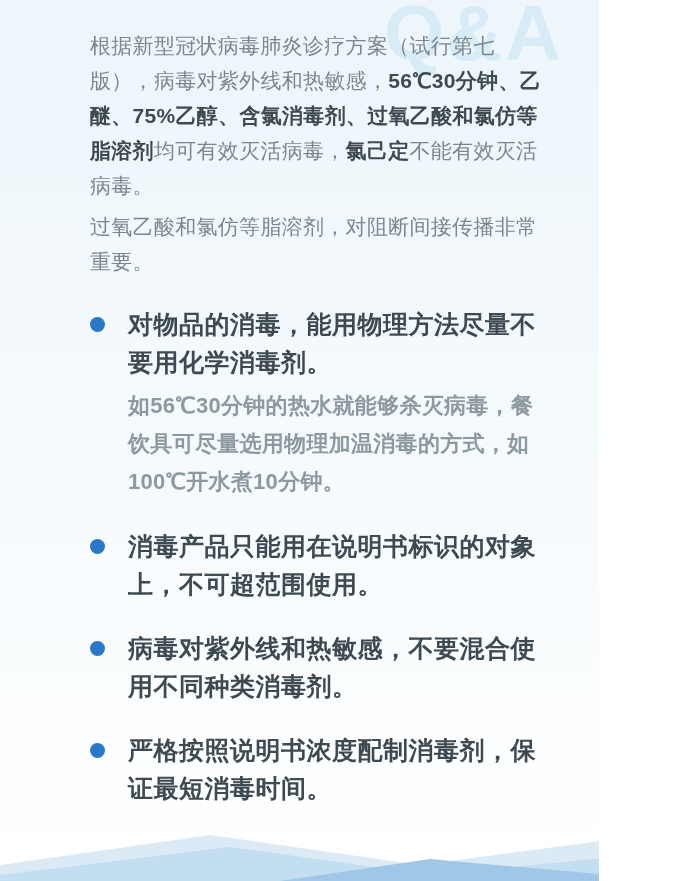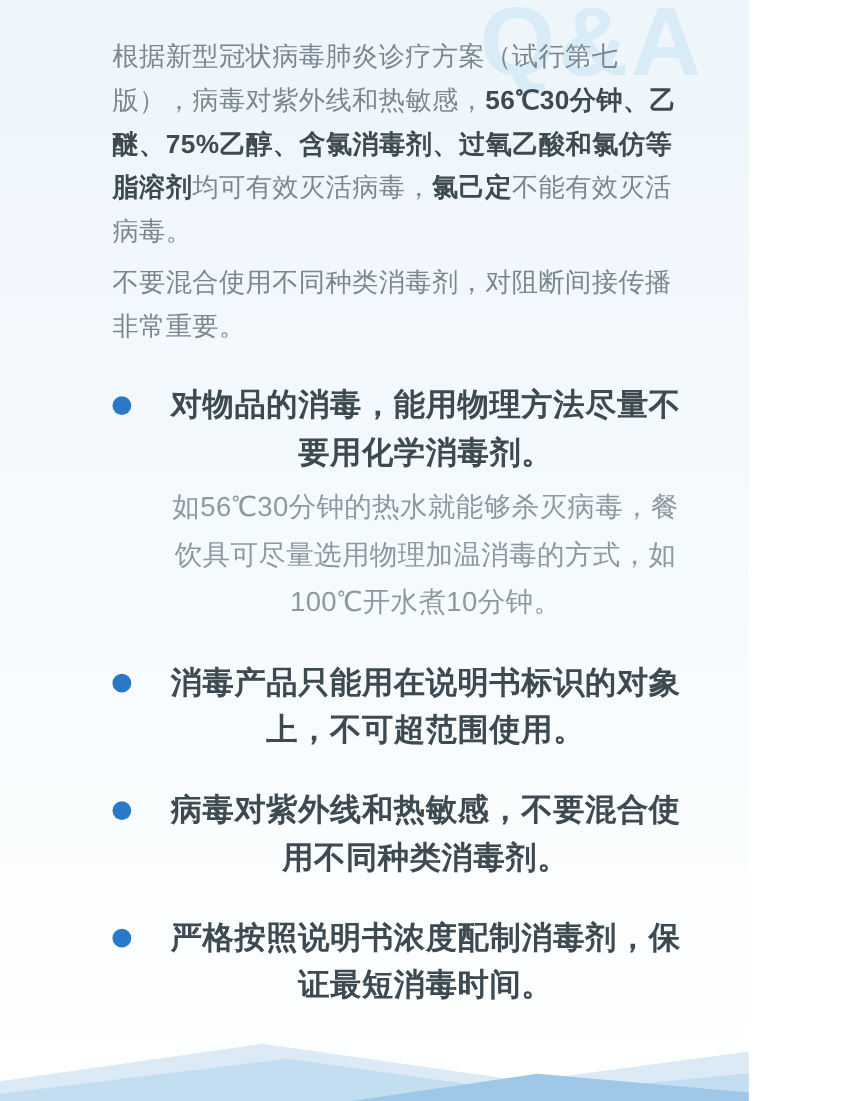--- a/index.html
+++ b/index.html
@@ -46,21 +46,20 @@
   }
   .intro b {
     color: #3e4a52;
     font-weight: bold;
   }
   .intro-block2 {
     margin-top: 6px;
   }
   .bullets {
     margin-top: 26px;
-    text-align: center;
   }
   .bullet-item {
     position: relative;
     padding-left: 38px;
     margin-bottom: 26px;
   }
   .dot {
     position: absolute;
     left: 0;
     top: 12px;
@@ -72,21 +71,21 @@
   .bullet-title {
     color: #3e4a52;
     font-size: 25px;
     font-weight: bold;
     line-height: 38px;
     letter-spacing: 0.5px;
   }
   .bullet-body {
     color: #8c99a1;
     font-size: 22px;
-    font-weight: normal;
+    font-weight: bold;
     line-height: 38px;
     margin-top: 6px;
     letter-spacing: 0.3px;
   }
   .footer-deco {
     position: absolute;
     left: 0;
     right: 0;
     bottom: 0;
     height: 56px;
@@ -99,21 +98,21 @@
 <div class="page">
 
   <div class="watermark">Q&amp;A</div>
 
   <div class="content">
 
     <div class="intro">
       <span>根据新型冠状病毒肺炎诊疗方案（试行第七版），病毒对紫外线和热敏感，</span><b>56℃30分钟、乙醚、75%乙醇、含氯消毒剂、过氧乙酸和氯仿等脂溶剂</b><span>均可有效灭活病毒，</span><b>氯己定</b><span>不能有效灭活病毒。</span>
     </div>
 
-    <div class="intro intro-block2">不要混合使用不同种类消毒剂，对阻断间接传播非常重要。</div>
+    <div class="intro intro-block2">过氧乙酸和氯仿等脂溶剂，对阻断间接传播非常重要。</div>
 
     <div class="bullets">
 
       <div class="bullet-item">
         <span class="dot"></span>
         <div class="bullet-title">对物品的消毒，能用物理方法尽量不要用化学消毒剂。</div>
         <div class="bullet-body">如56℃30分钟的热水就能够杀灭病毒，餐饮具可尽量选用物理加温消毒的方式，如100℃开水煮10分钟。</div>
       </div>
 
       <div class="bullet-item">

